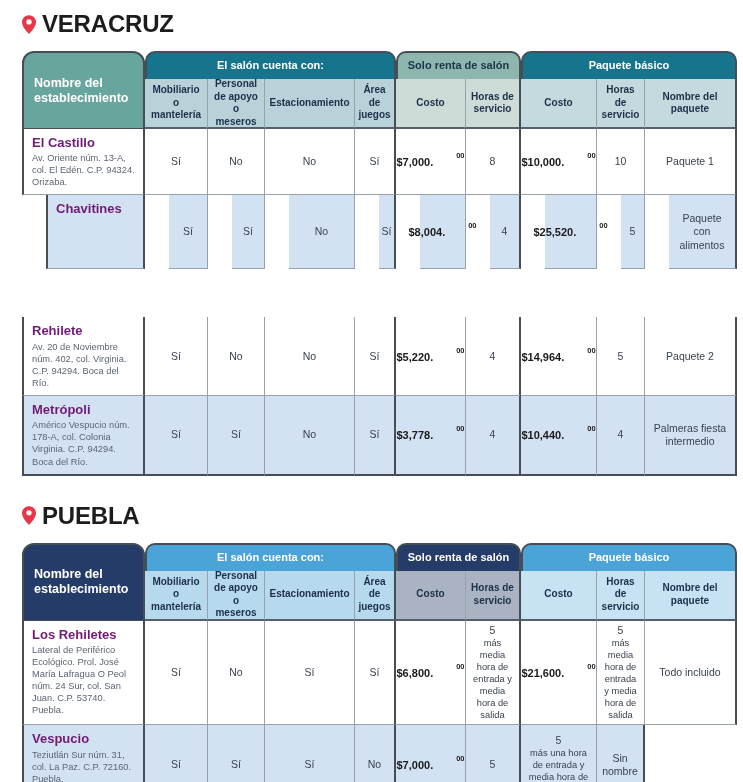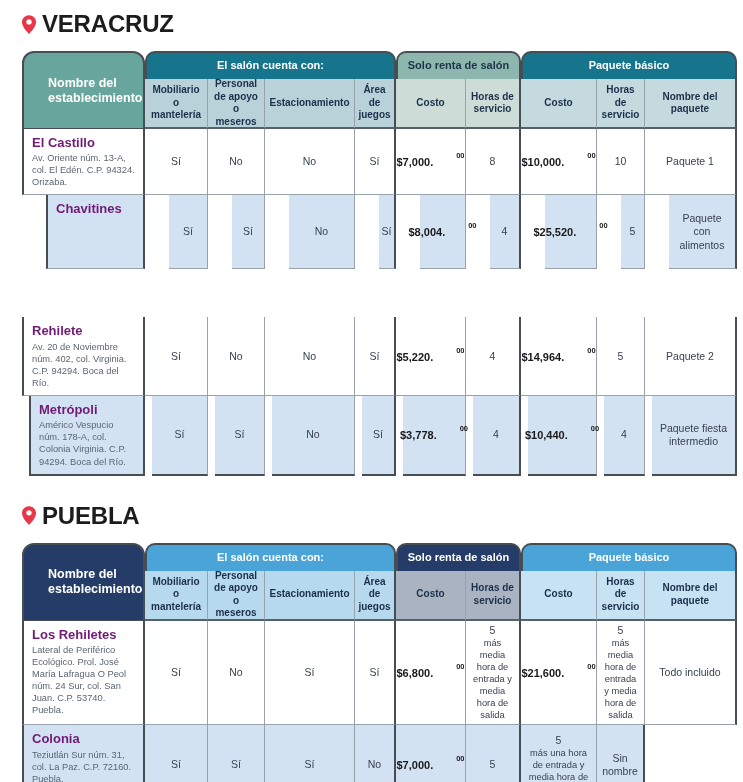--- a/index.html
+++ b/index.html
@@ -25,21 +25,21 @@
   .bB{border-bottom:2.5px solid #454d55;}
 
   
   .tab{grid-row:1;border:2.5px solid #454d55;border-bottom:none;border-radius:10px 10px 0 0;
        font-weight:700;font-size:11px;justify-content:center;padding:2px 4px;}
   .gc2-6{grid-column:2/6;}
   .gc6-8{grid-column:6/8;}
   .gc8-11{grid-column:8/11;}
   .name-head{grid-column:1;grid-row:1/3;border:2.5px solid #454d55;border-bottom:1.5px solid #454d55;
        border-radius:12px 12px 0 0;align-items:flex-start;justify-content:center;text-align:left;
-       padding:6px 24px;font-weight:700;font-size:12.5px;color:#fff;line-height:1.2;}
+       padding:6px 10px;font-weight:700;font-size:12.5px;color:#fff;line-height:1.2;}
   .sub{grid-row:2;font-weight:700;font-size:10px;color:#1c2f4a;border-bottom:2px solid #55606b;}
 
   
   .v-name{background:#68a69d;}
   .v-dark{background:#16758c;color:#fff;}
   .v-sage{background:#8db7ae;color:#1d3448;}
   .v-sub1{background:#b9d2da;}
   .v-sub2{background:#cddcd7;}
   .v-sub3{background:#c4dade;}
 
@@ -54,21 +54,21 @@
   
   .alt{background:#d3e2f3;}
   .name{align-items:flex-start;text-align:left;padding:6px 8px;justify-content:flex-start;}
   .vname{font-weight:700;font-size:13px;color:#701a75;margin-bottom:1px;}
   .vaddr{font-size:9.3px;color:#5b6573;line-height:1.3;}
   .cost{white-space:nowrap;}
   .cm{font-weight:700;font-size:11px;color:#1a1a1a;}
   .cs{font-weight:700;font-size:7.5px;color:#1a1a1a;vertical-align:super;position:relative;top:-3px;padding-left:23px;}
   .hn{display:block;}
   .hnote{display:block;font-size:9.3px;line-height:1.3;}
-  .vr1{min-height:52px;} .vr2{min-height:74px;margin-left:24px;} .vr3{min-height:58px;margin-top:48px;} .vr4{min-height:62px;margin-left:7px;}
+  .vr1{min-height:52px;} .vr2{min-height:74px;margin-left:24px;} .vr3{min-height:58px;margin-top:48px;} .vr4{min-height:62px;}
   .pr1{min-height:102px;} .pr2{min-height:80px;}
 </style>
 </head>
 <body>
 
 <div class="page">
 
   <section class="sec">
     <div class="sec-title">
       <svg width="14" height="19" viewBox="0 0 24 32">
@@ -181,21 +181,21 @@
           <span class="hn">4</span>
           <span class="hnote"></span>
         </div>
       <div class="c vr4 alt bB cost">
           <span><span class="cm">$10,440.</span><span class="cs">00</span></span>
         </div>
       <div class="c vr4 alt bB">
           <span class="hn">4</span>
           <span class="hnote"></span>
         </div>
-      <div class="c vr4 alt bB gbr">Paquete fiesta intermedio</div>
+      <div class="c vr4 alt bB gbr">Palmeras fiesta intermedio</div>
     </div>
   </section>
 
   <section class="sec">
     <div class="sec-title">
       <svg width="14" height="19" viewBox="0 0 24 32">
           <path d="M12 0C5.4 0 0 5.4 0 12c0 9 12 20 12 20s12-11 12-20C24 5.4 18.6 0 12 0z" fill="#e73748"></path>
           <circle cx="12" cy="11.5" r="4.6" fill="#fff"></circle>
         </svg>
       <h2>PUEBLA</h2>
@@ -236,21 +236,21 @@
       <div class="c pr1 cost">
           <span><span class="cm">$21,600.</span><span class="cs">00</span></span>
         </div>
       <div class="c pr1">
           <span class="hn">5</span>
           <span class="hnote">más media hora de entrada y media hora de salida</span>
         </div>
       <div class="c pr1 gbr">Todo incluido</div>
 
       <div class="c name bL pr2 alt">
-        <div class="vname">Colonia</div>
+        <div class="vname">Vespucio</div>
         <div class="vaddr">Teziutlán Sur núm. 31, col. La Paz. C.P. 72160. Puebla.</div>
       </div>
       <div class="c pr2 alt">Sí</div>
       <div class="c pr2 alt">Sí</div>
       <div class="c pr2 alt">Sí</div>
       <div class="c pr2 alt gbr">No</div>
       <div class="c pr2 alt cost">
           <span><span class="cm">$7,000.</span><span class="cs">00</span></span>
         </div>
       <div class="c pr2 alt gbr">

